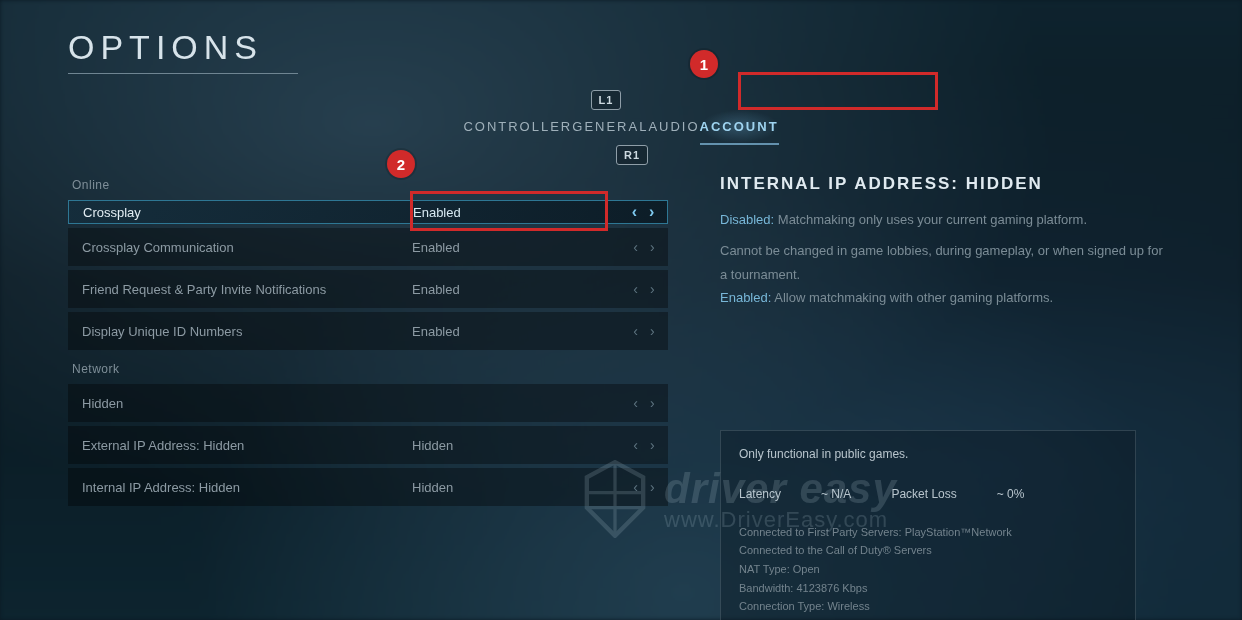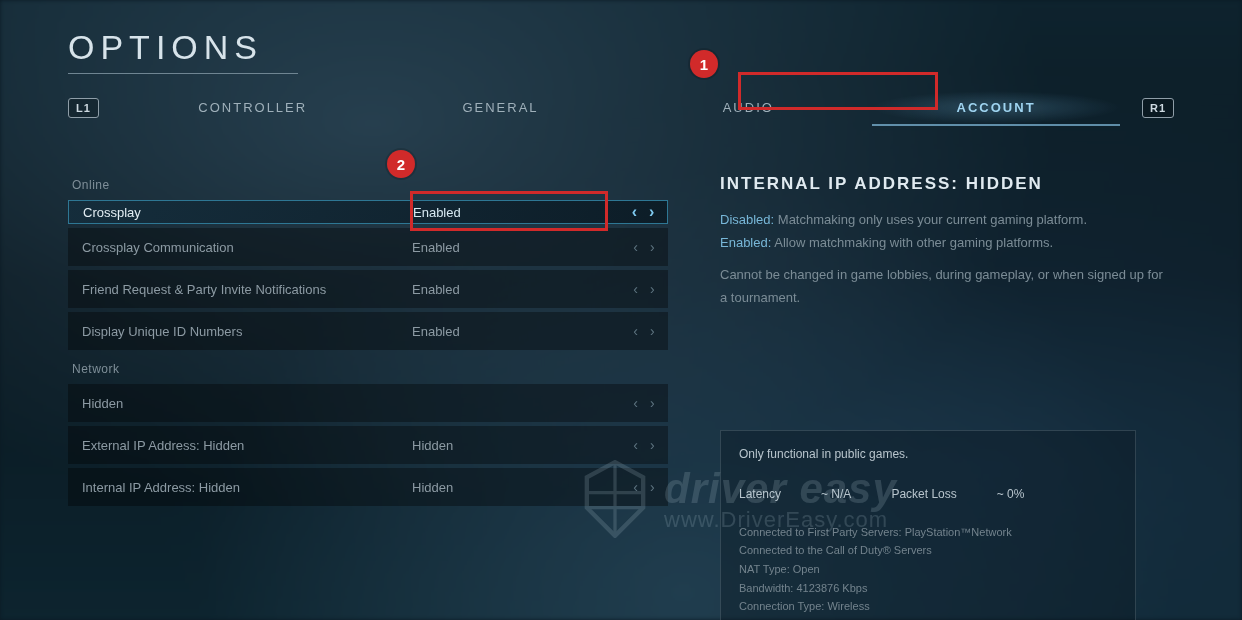--- a/index.html
+++ b/index.html
@@ -44,20 +44,21 @@
     width: 230px;
     height: 1px;
     background: #6f8592;
     margin-bottom: 16px;
   }
   .tabbar {
     display: flex;
     align-items: center;
     height: 36px;
     position: relative;
+    flex-direction: column;
   }
   .bumper {
     font-size: 11px;
     font-weight: 600;
     letter-spacing: 1px;
     padding: 3px 7px;
     border: 1px solid #8f9ea8;
     border-radius: 3px;
     color: #cdd9e0;
     background: rgba(0,0,0,0.2);
@@ -298,24 +299,24 @@
       </div>
 
     </div>
 
     <div class="right">
       <h2>INTERNAL IP ADDRESS: HIDDEN</h2>
       <div class="desc">
         <div>
           <span class="kw-dis">Disabled:</span><span> Matchmaking only uses your current gaming platform.</span>
         </div>
+        <div style="margin-top:8px">Cannot be changed in game lobbies, during gameplay, or when signed up for a tournament.</div>
         <div>
           <span class="kw-en">Enabled:</span><span> Allow matchmaking with other gaming platforms.</span>
         </div>
-        <div style="margin-top:8px">Cannot be changed in game lobbies, during gameplay, or when signed up for a tournament.</div>
       </div>
 
       <div class="infobox">
         <div class="note">Only functional in public games.</div>
         <div class="stats">
           <div class="stat">
             <span>Latency</span>
             <span>~ N/A</span>
           </div>
           <div class="stat">

